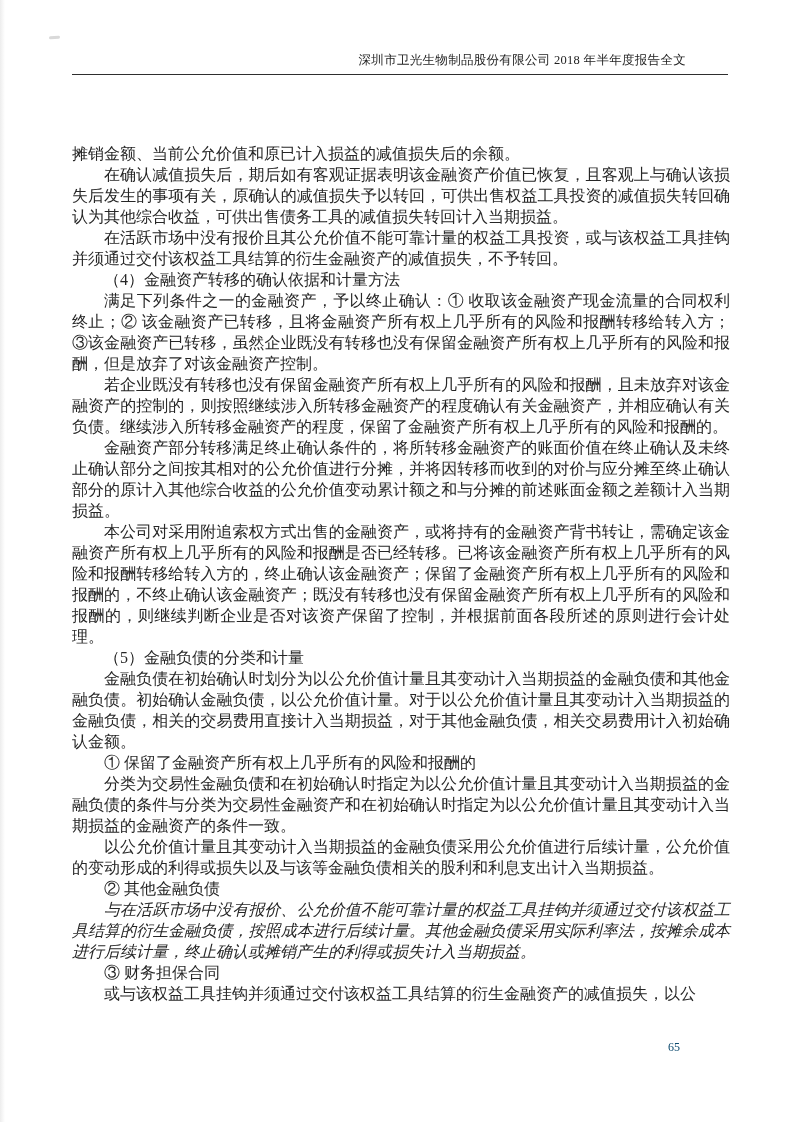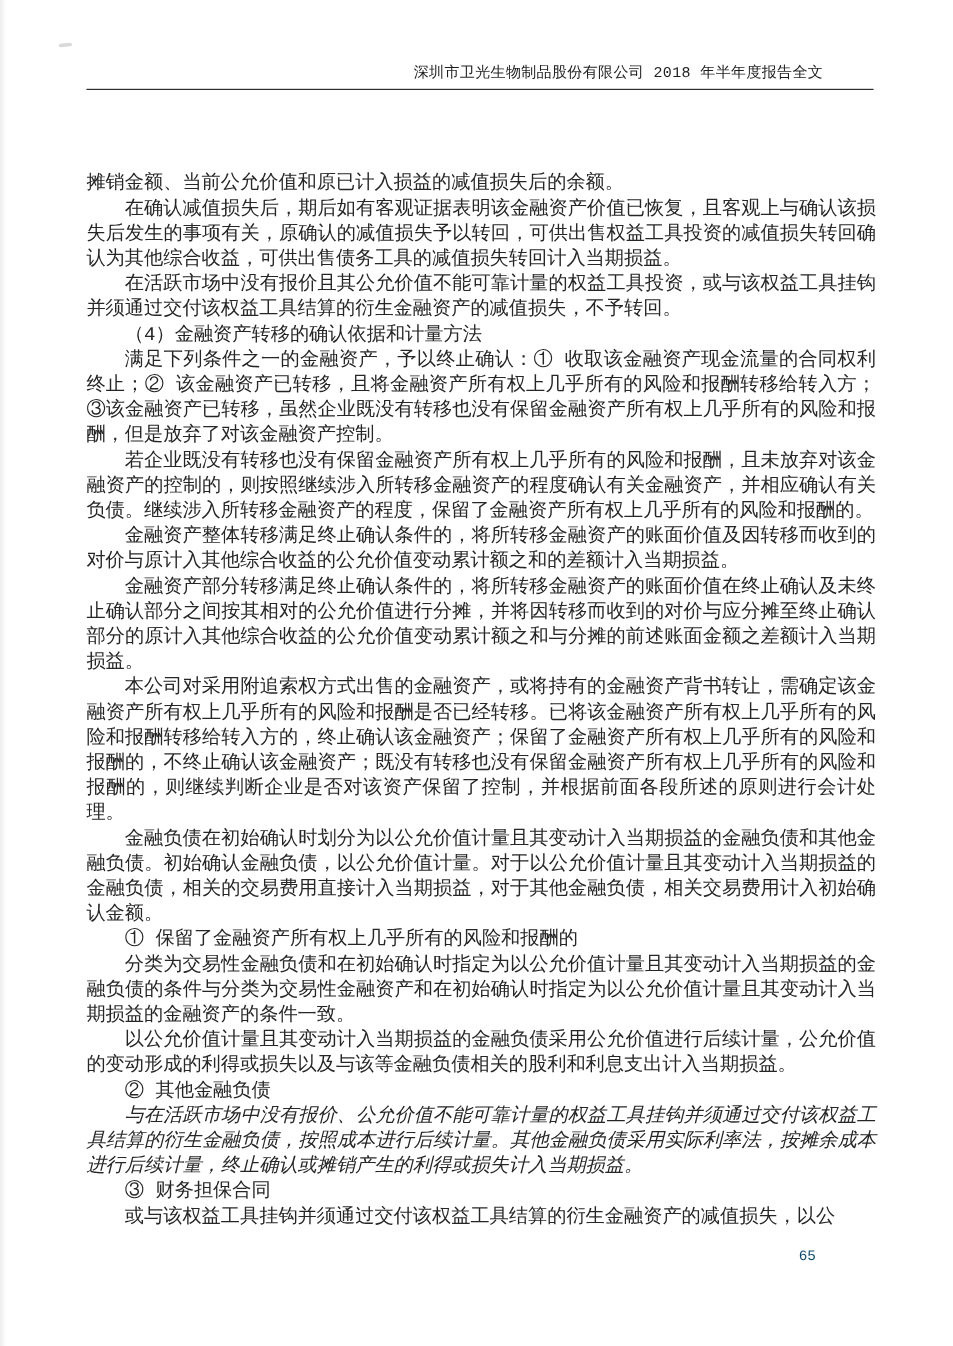--- a/index.html
+++ b/index.html
@@ -6,21 +6,21 @@
     margin: 0;
     padding: 0;
     background: #ffffff;
   }
   .page {
     position: relative;
     width: 750px;
     height: 1122px;
     background: #ffffff;
     overflow: hidden;
-    font-family: Liberation Mono, monospace;
+    font-family: Liberation Serif, serif;
   }
   
   .page::before {
     content: "";
     position: absolute;
     left: 0; top: 0; bottom: 0;
     width: 5px;
     background: linear-gradient(to right, #ededed, #ffffff);
   }
   .scan-mark {
@@ -91,23 +91,23 @@
 
   <div class="header-rule"></div>
 
   <div class="content">
     <p class="flush">摊销金额、当前公允价值和原已计入损益的减值损失后的余额。</p>
     <p>在确认减值损失后，期后如有客观证据表明该金融资产价值已恢复，且客观上与确认该损失后发生的事项有关，原确认的减值损失予以转回，可供出售权益工具投资的减值损失转回确认为其他综合收益，可供出售债务工具的减值损失转回计入当期损益。</p>
     <p>在活跃市场中没有报价且其公允价值不能可靠计量的权益工具投资，或与该权益工具挂钩并须通过交付该权益工具结算的衍生金融资产的减值损失，不予转回。</p>
     <p>（4）金融资产转移的确认依据和计量方法</p>
     <p>满足下列条件之一的金融资产，予以终止确认：① 收取该金融资产现金流量的合同权利终止；② 该金融资产已转移，且将金融资产所有权上几乎所有的风险和报酬转移给转入方；③该金融资产已转移，虽然企业既没有转移也没有保留金融资产所有权上几乎所有的风险和报酬，但是放弃了对该金融资产控制。</p>
     <p>若企业既没有转移也没有保留金融资产所有权上几乎所有的风险和报酬，且未放弃对该金融资产的控制的，则按照继续涉入所转移金融资产的程度确认有关金融资产，并相应确认有关负债。继续涉入所转移金融资产的程度，保留了金融资产所有权上几乎所有的风险和报酬的。</p>
-    <p>金融资产整体转移满足终止确认条件的，将所转移金融资产的账面价值及因转移而收到的对价与原计入其他综合收益的公允价值变动累计额之和的差额计入当期损益。</p>
     <p>金融资产部分转移满足终止确认条件的，将所转移金融资产的账面价值在终止确认及未终止确认部分之间按其相对的公允价值进行分摊，并将因转移而收到的对价与应分摊至终止确认部分的原计入其他综合收益的公允价值变动累计额之和与分摊的前述账面金额之差额计入当期损益。</p>
     <p>本公司对采用附追索权方式出售的金融资产，或将持有的金融资产背书转让，需确定该金融资产所有权上几乎所有的风险和报酬是否已经转移。已将该金融资产所有权上几乎所有的风险和报酬转移给转入方的，终止确认该金融资产；保留了金融资产所有权上几乎所有的风险和报酬的，不终止确认该金融资产；既没有转移也没有保留金融资产所有权上几乎所有的风险和报酬的，则继续判断企业是否对该资产保留了控制，并根据前面各段所述的原则进行会计处理。</p>
+    <p>（5）金融负债的分类和计量</p>
     <p>金融负债在初始确认时划分为以公允价值计量且其变动计入当期损益的金融负债和其他金融负债。初始确认金融负债，以公允价值计量。对于以公允价值计量且其变动计入当期损益的金融负债，相关的交易费用直接计入当期损益，对于其他金融负债，相关交易费用计入初始确认金额。</p>
     <p>① 保留了金融资产所有权上几乎所有的风险和报酬的</p>
     <p>分类为交易性金融负债和在初始确认时指定为以公允价值计量且其变动计入当期损益的金融负债的条件与分类为交易性金融资产和在初始确认时指定为以公允价值计量且其变动计入当期损益的金融资产的条件一致。</p>
     <p>以公允价值计量且其变动计入当期损益的金融负债采用公允价值进行后续计量，公允价值的变动形成的利得或损失以及与该等金融负债相关的股利和利息支出计入当期损益。</p>
     <p>② 其他金融负债</p>
     <p class="kai">与在活跃市场中没有报价、公允价值不能可靠计量的权益工具挂钩并须通过交付该权益工具结算的衍生金融负债，按照成本进行后续计量。其他金融负债采用实际利率法，按摊余成本进行后续计量，终止确认或摊销产生的利得或损失计入当期损益。</p>
     <p>③ 财务担保合同</p>
     <p>或与该权益工具挂钩并须通过交付该权益工具结算的衍生金融资产的减值损失，以公</p>
   </div>
 

